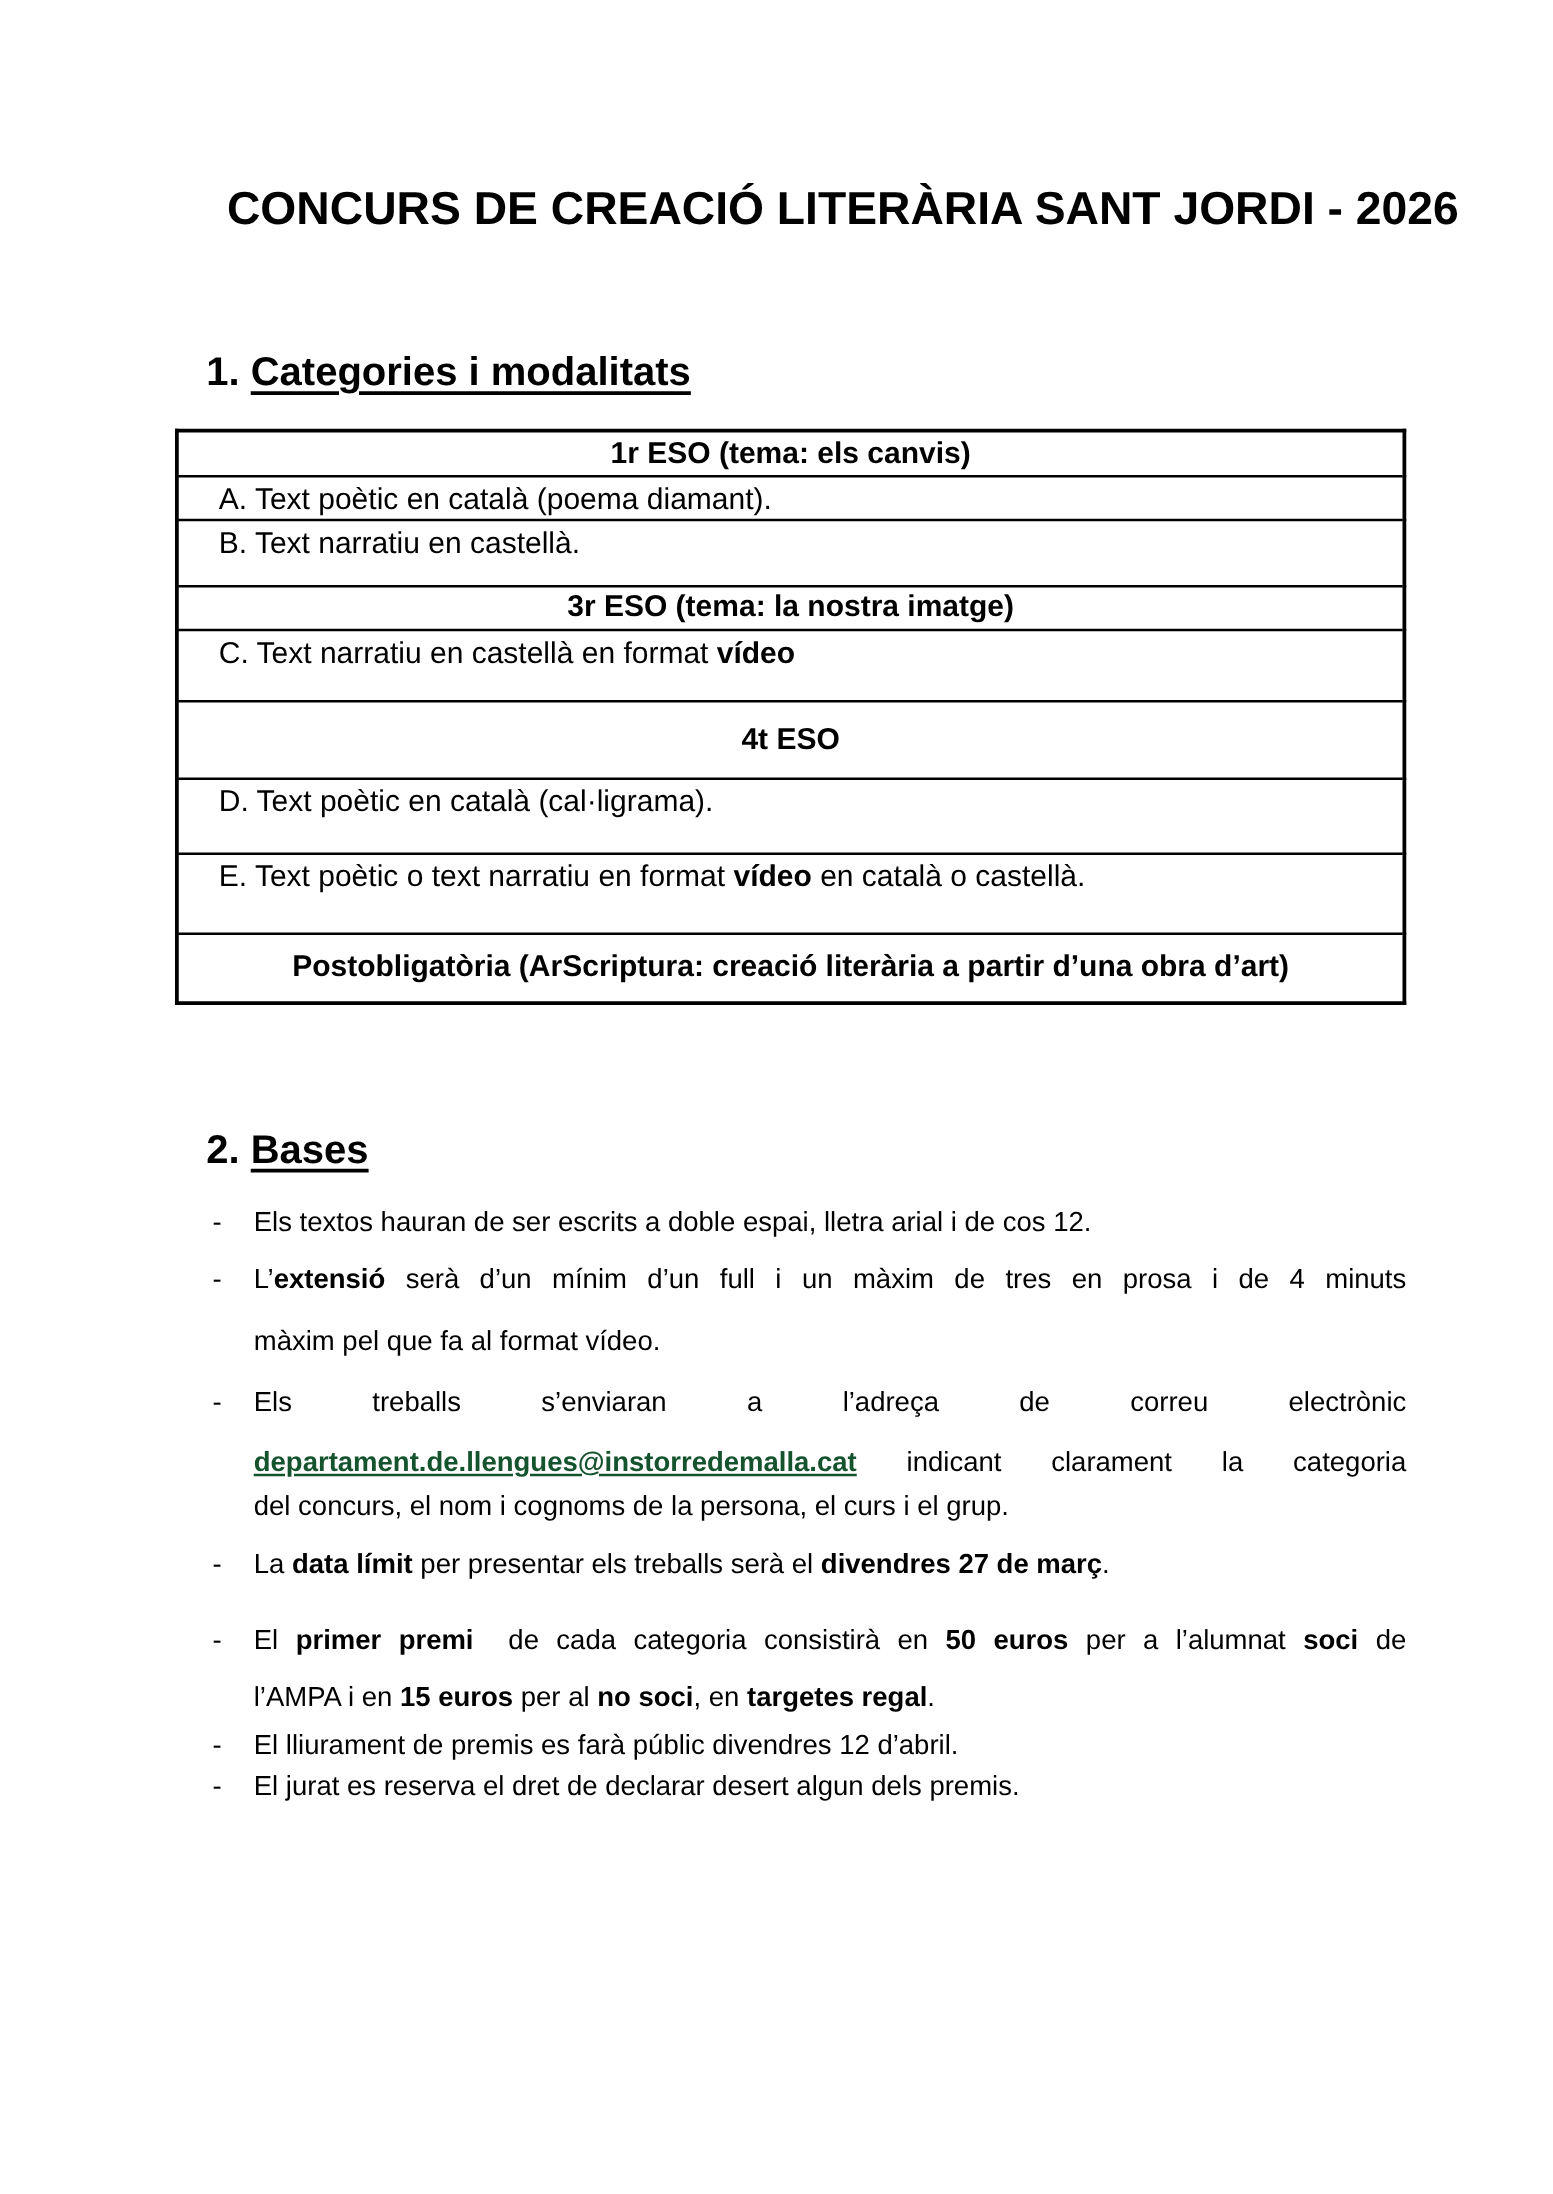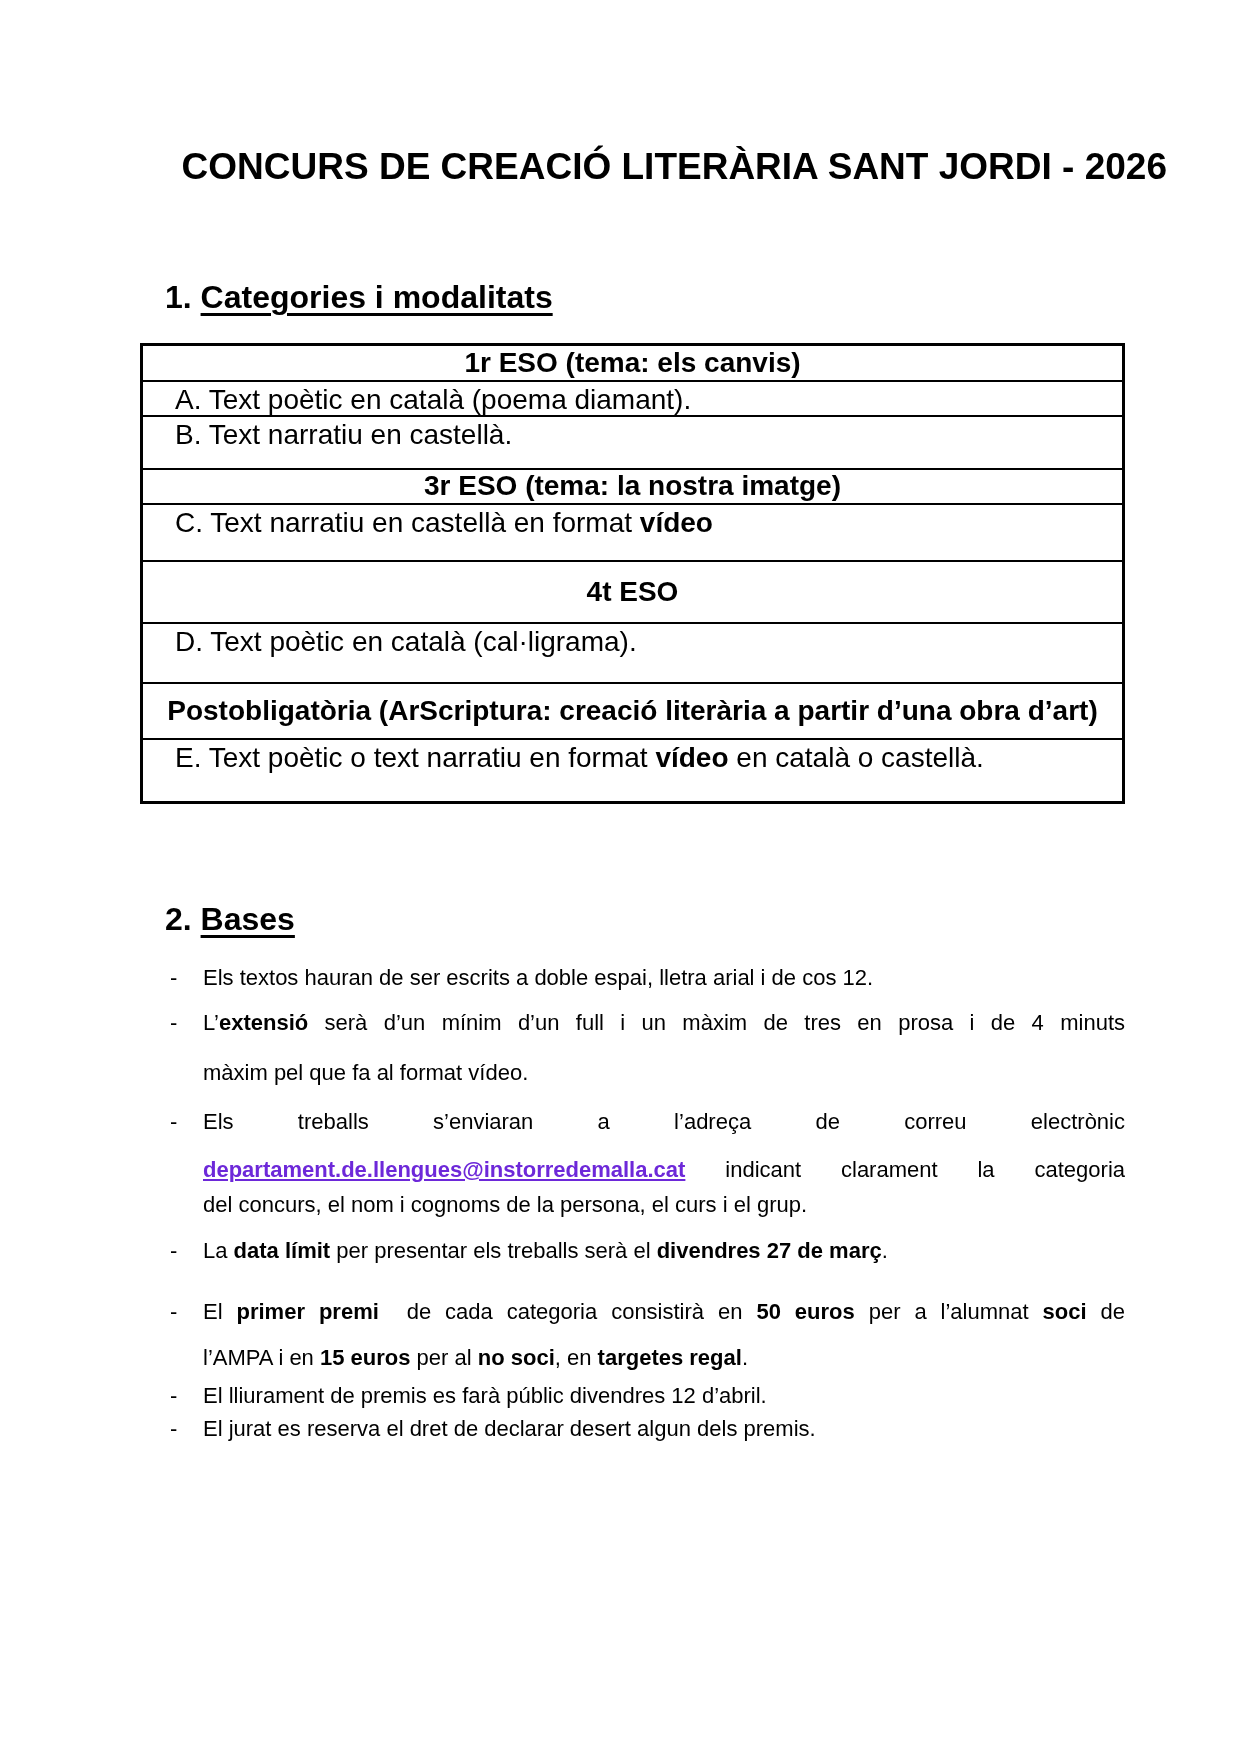--- a/index.html
+++ b/index.html
@@ -29,21 +29,21 @@
     text-decoration-thickness:3px;
     text-underline-offset:5px;
   }
   .cat-table{
     position:absolute;left:140px;top:343px;width:985px;
     border-collapse:collapse;table-layout:fixed;
   }
   .cat-table{border:3px solid #000;}
   .cat-table td{
     border:2px solid #000;
-    font-size:28px;line-height:26px;
+    font-size:24px;line-height:26px;
     padding:0;
   }
   .cat-table td.hdr{
     font-weight:bold;text-align:center;vertical-align:middle;
     padding:2px 4px;
   }
   .cat-table td.dat{
     text-align:left;vertical-align:top;
     padding:5px 8px 0 32px;
   }
@@ -53,21 +53,21 @@
     font-size:22px;line-height:27px;
   }
   .bl .dash{position:absolute;left:0;top:0;}
   .bl .bt{display:block;margin-left:33px;white-space:nowrap;}
   .bl .bt.just{
     white-space:normal;
     text-align:justify;
     text-align-last:justify;
   }
   .email-link{
-    color:#6d28d9;font-weight:bold;
+    color:#14532d;font-weight:bold;
     text-decoration:underline;
     cursor:pointer;
   }
 </style>
 </head>
 <body>
 
 <div class="page">
 
   <div class="doc-title">CONCURS DE CREACIÓ LITERÀRIA SANT JORDI - 2026</div>
@@ -93,25 +93,25 @@
     </tr>
     <tr style="height:57px;">
       <td class="dat"><span>C. Text narratiu en castellà en format </span><span class="b">vídeo</span><span></span></td>
     </tr>
     <tr style="height:62px;">
       <td class="hdr">4t ESO</td>
     </tr>
     <tr style="height:60px;">
       <td class="dat">D. Text poètic en català (cal·ligrama).</td>
     </tr>
+    <tr style="height:64px;">
+      <td class="dat"><span>E. Text poètic o text narratiu en format </span><span class="b">vídeo</span><span> en català o castellà.</span></td>
+    </tr>
     <tr style="height:56px;">
       <td class="hdr">Postobligatòria (ArScriptura: creació literària a partir d’una obra d’art)</td>
-    </tr>
-    <tr style="height:64px;">
-      <td class="dat"><span>E. Text poètic o text narratiu en format </span><span class="b">vídeo</span><span> en català o castellà.</span></td>
     </tr>
   </tbody>
     </table>
 
   <div class="sec-heading" style="top:902px;">
     <span>2.</span>
     <span class="ul">Bases</span>
   </div>
 
   <div class="bl" style="top:964px;">

